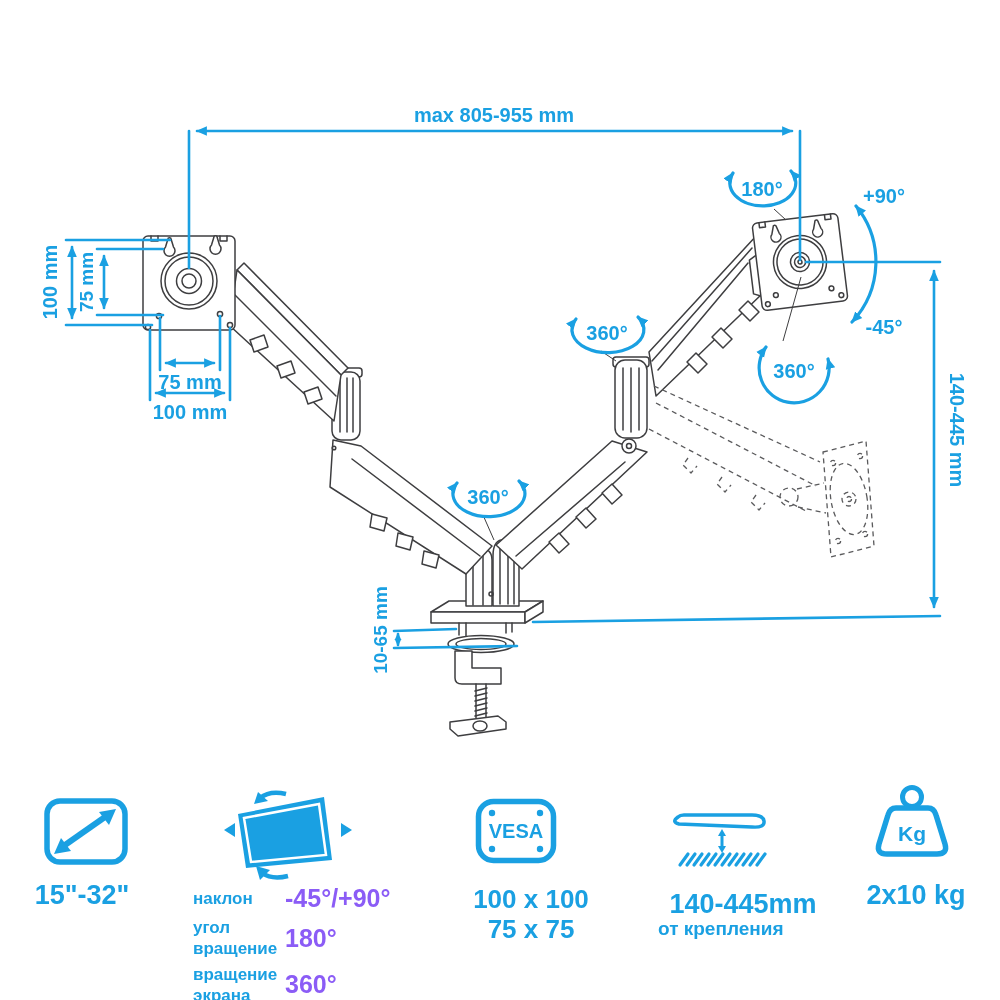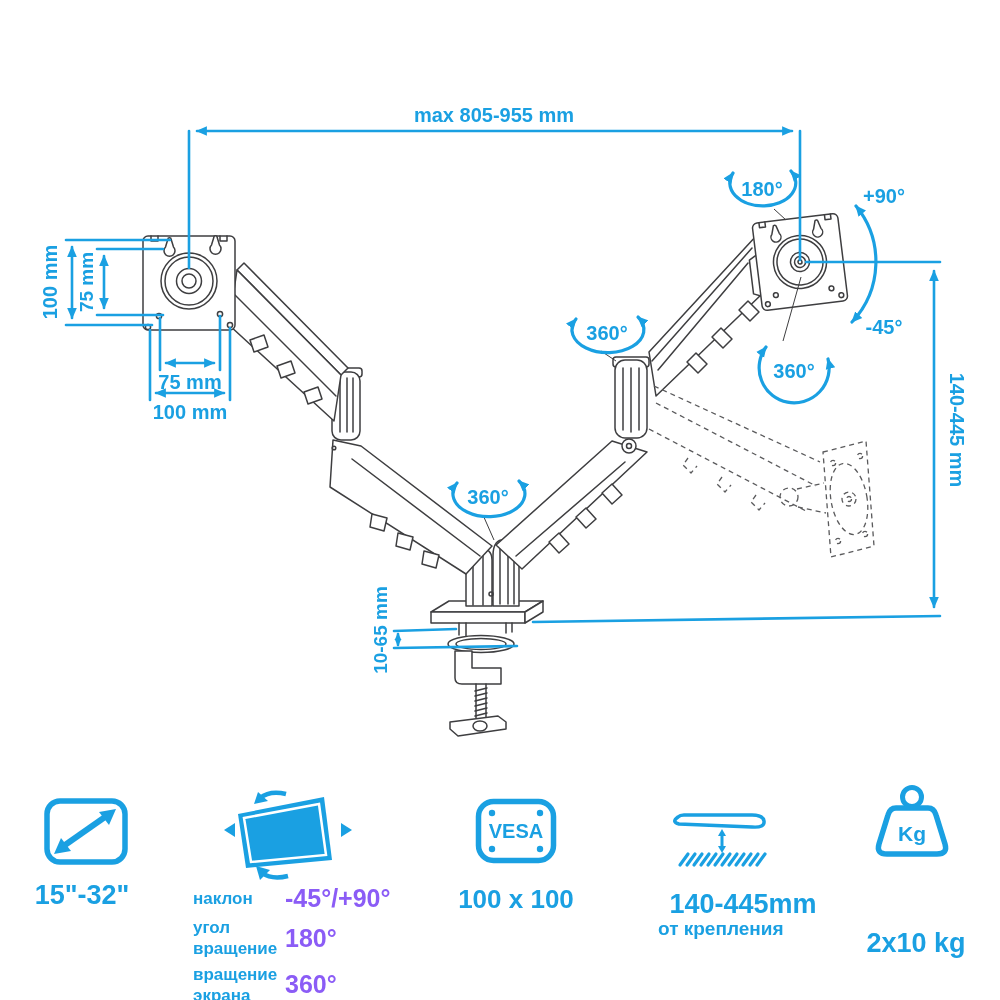--- a/index.html
+++ b/index.html
@@ -263,22 +263,23 @@
   </div>
 
   <svg class="icon-svg" style="left:474px;top:797px;" width="84" height="68" viewBox="0 0 84 68">
     <rect x="4.5" y="4.5" width="75" height="59" rx="15" fill="none" stroke="#1aa0e2" stroke-width="5.5"></rect>
     <circle cx="18" cy="16" r="3.2" fill="#1aa0e2"></circle>
     <circle cx="66" cy="16" r="3.2" fill="#1aa0e2"></circle>
     <circle cx="18" cy="52" r="3.2" fill="#1aa0e2"></circle>
     <circle cx="66" cy="52" r="3.2" fill="#1aa0e2"></circle>
     <text x="42" y="34" fill="#1aa0e2" font-weight="bold" font-size="20" text-anchor="middle" dominant-baseline="central">VESA</text>
   </svg>
-  <div class="spec-label mid center" style="left:441px;top:884px;width:150px;">
+  <div class="spec-label mid center" style="left:456px;top:884px;width:150px;">
     <div>100 x 100</div>
+    <div>75 x 75</div>
   </div>
 
   <svg class="icon-svg" style="left:668px;top:810px;" width="104" height="58" viewBox="0 0 104 58">
     <path d="M10,7 Q3,12 11,14 L84,17 Q97,18 96,11 Q95,5 84,5 L16,5 Q12,5 10,7 Z" fill="#ffffff" stroke="#1aa0e2" stroke-width="3.5" stroke-linejoin="round"></path>
     <line x1="54" y1="25" x2="54" y2="37" stroke="#1aa0e2" stroke-width="3"></line>
     <polygon points="54,19 50,26 58,26" fill="#1aa0e2"></polygon>
     <polygon points="54,43 50,36 58,36" fill="#1aa0e2"></polygon>
     <g stroke="#1aa0e2" stroke-width="3.2" stroke-linecap="round">
       <line x1="12" y1="55" x2="20" y2="44"></line>
         <line x1="19" y1="55" x2="27" y2="44"></line>
@@ -297,15 +298,15 @@
   <div class="spec-label" style="left:658px;top:890px;width:170px;">
     <div class="big">140-445mm</div>
     <div class="small-ru">от крепления</div>
   </div>
 
   <svg class="icon-svg" style="left:866px;top:784px;" width="92" height="84" viewBox="0 0 92 84">
     <circle cx="46" cy="13" r="9.5" fill="none" stroke="#1aa0e2" stroke-width="5"></circle>
     <path d="M30,24 L62,24 Q68,24 70,31 L79,60 Q82,70 71,70 L21,70 Q10,70 13,60 L22,31 Q24,24 30,24 Z" fill="#ffffff" stroke="#1aa0e2" stroke-width="5.5" stroke-linejoin="round"></path>
     <text x="46" y="49" fill="#1aa0e2" font-weight="bold" font-size="21" text-anchor="middle" dominant-baseline="central">Kg</text>
   </svg>
-  <div class="spec-label big center" style="left:846px;top:881px;width:140px;margin-top:48px;">2x10 kg</div>
+  <div class="spec-label big center" style="left:846px;top:881px;width:140px;">2x10 kg</div>
 
 </div>
 
 </body></html>

